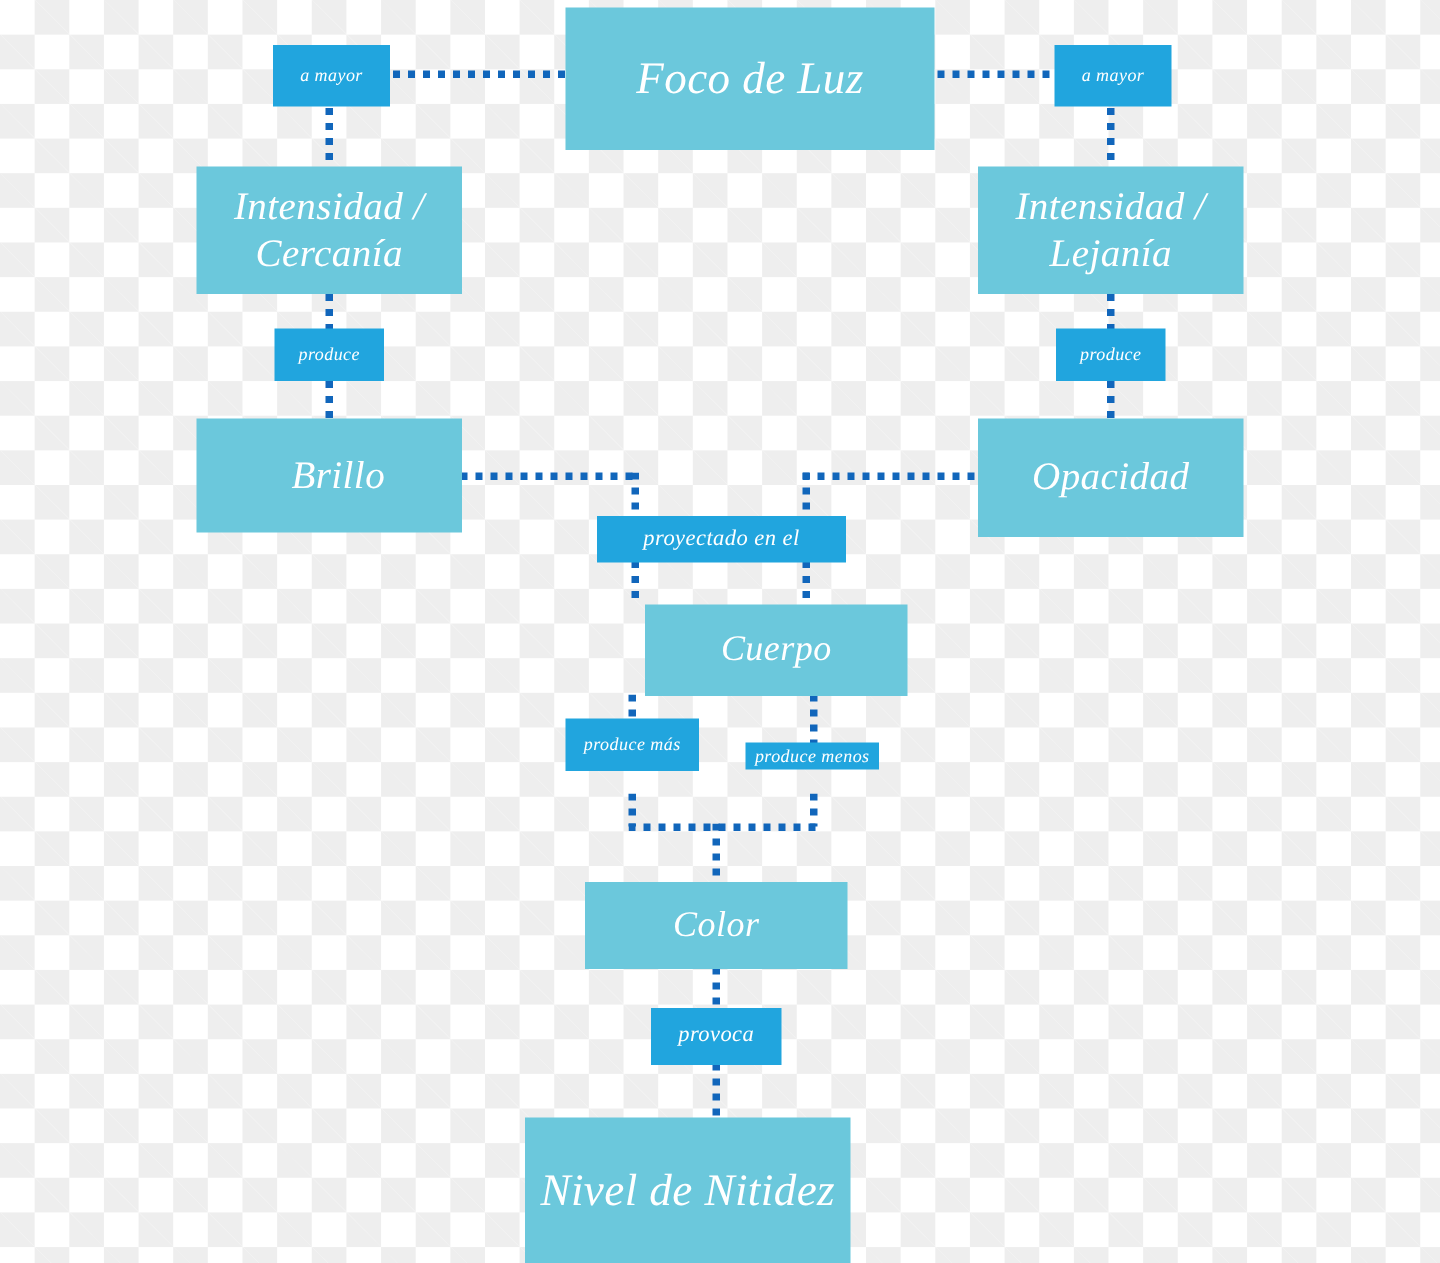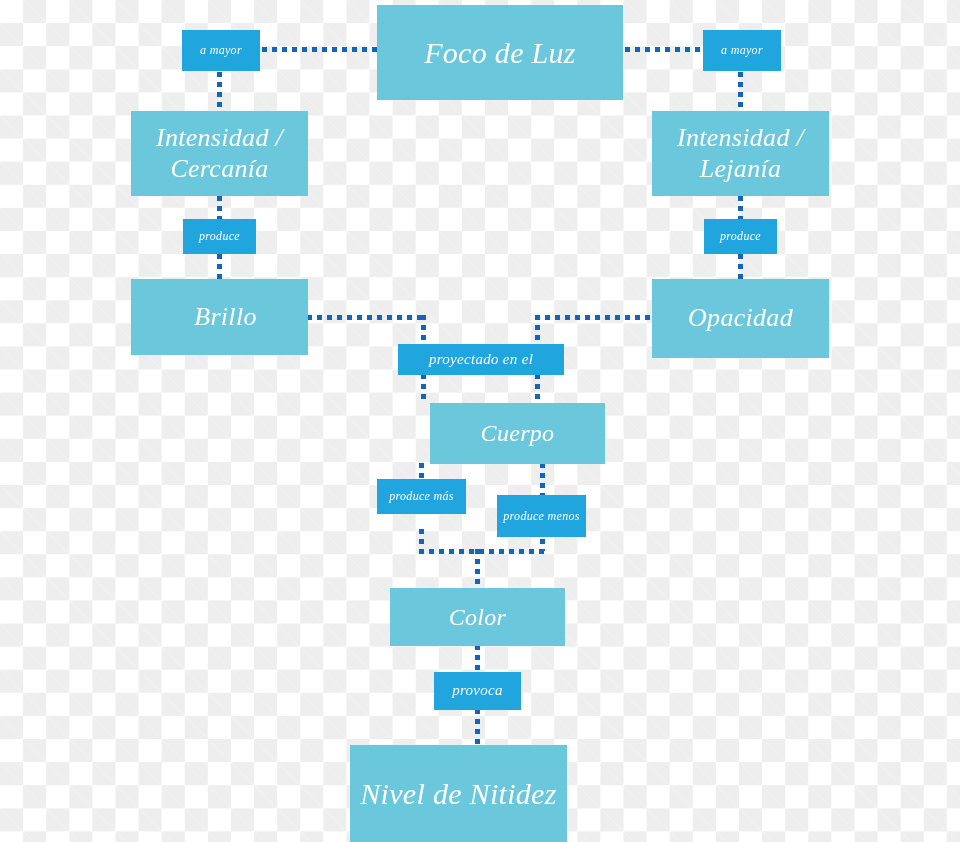--- a/index.html
+++ b/index.html
@@ -135,21 +135,21 @@
   <div class="node major t-lg" style="left:131px; top:279px; width:177px; height:76px;padding-left:12px;">Brillo</div>
 
   <div class="node label t-sm" style="left:398px; top:344px; width:166px; height:31px;">proyectado en el</div>
 
   <div class="node major t-lg" style="left:652px; top:279px; width:177px; height:79px;">Opacidad</div>
 
   <div class="node major t-md" style="left:399px; top:403px; width:175px; height:61px;margin-left:31px;">Cuerpo</div>
 
   <div class="node label t-xs" style="left:377px; top:479px; width:89px; height:35px;font-style:italic;">produce más</div>
 
-  <div class="node label t-xs" style="left:497px; top:495px; width:89px; height:42px;">produce menos</div>
+  <div class="node label t-xs" style="left:497px; top:495px; width:89px; height:18px;">produce menos</div>
 
   <div class="node major t-md" style="left:390px; top:588px; width:175px; height:58px;">Color</div>
 
   <div class="node label t-sm" style="left:434px; top:672px; width:87px; height:38px;">provoca</div>
 
   <div class="node major t-xl" style="left:350px; top:745px; width:217px; height:97px;">Nivel de Nitidez</div>
 
 </div>
 
 </body></html>

